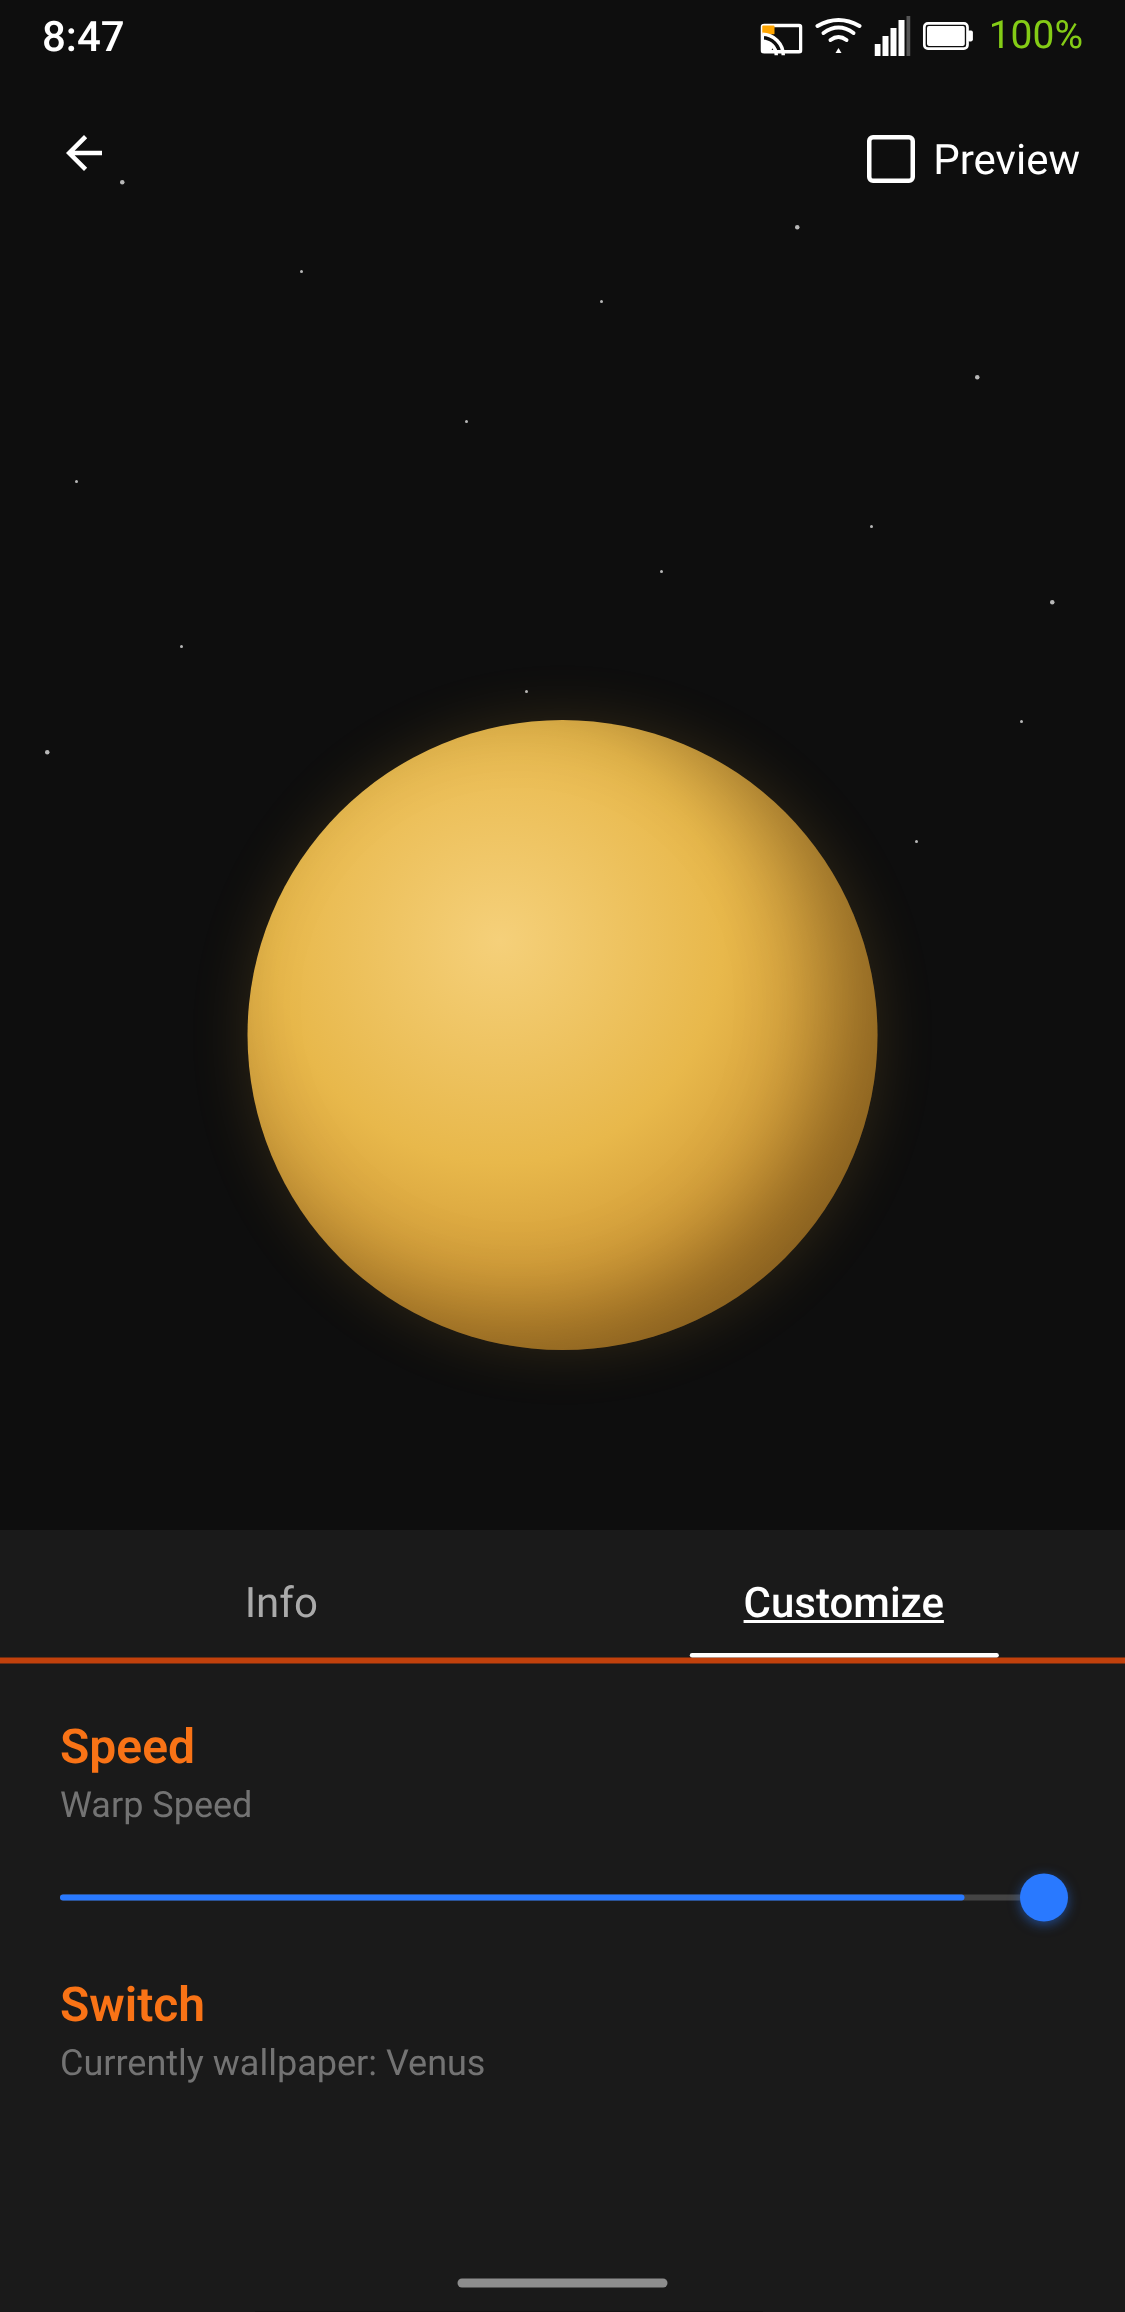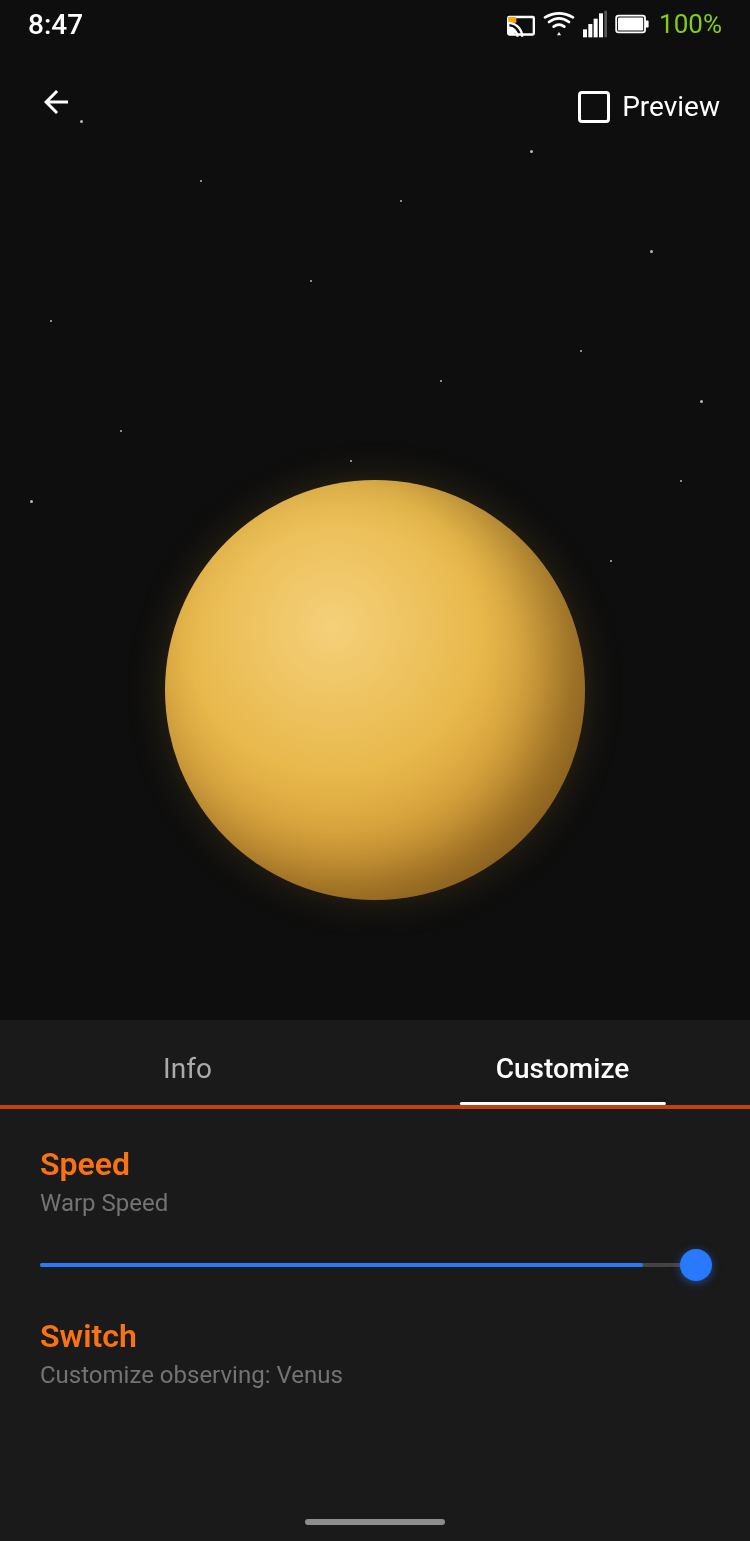--- a/index.html
+++ b/index.html
@@ -57,21 +57,21 @@
 
     .back-btn {
       font-size: 36px;
       color: #ffffff;
       cursor: pointer;
       padding: 8px;
     }
 
     .preview-btn {
       display: flex;
-      align-items: flex-end;
+      align-items: flex-start;
       gap: 12px;
       color: #ffffff;
       font-size: 28px;
       cursor: pointer;
     }
 
     .preview-icon {
       width: 32px;
       height: 32px;
       border: 3px solid #ffffff;
@@ -149,20 +149,21 @@
       padding: 32px 0 20px 0;
       font-size: 28px;
       color: #aaaaaa;
       cursor: pointer;
       position: relative;
     }
 
     .tab.active {
       color: #ffffff;
       font-weight: 500;
+      text-decoration: underline;
     }
 
     .tab.active::after {
       content: '';
       position: absolute;
       bottom: 0;
       left: 50%;
       transform: translateX(-50%);
       width: 55%;
       height: 3px;
@@ -372,19 +373,19 @@
 
     <div class="slider-container">
       <div class="slider-track">
         <div class="slider-fill"></div>
         <div class="slider-thumb"></div>
       </div>
     </div>
 
     <div class="switch-section">
       <div class="setting-title">Switch</div>
-      <div class="setting-subtitle">Customize observing: Venus</div>
+      <div class="setting-subtitle">Currently wallpaper: Venus</div>
     </div>
   </div>
 
 
   <div class="home-indicator"></div>
 </div>
 
 </body></html>

